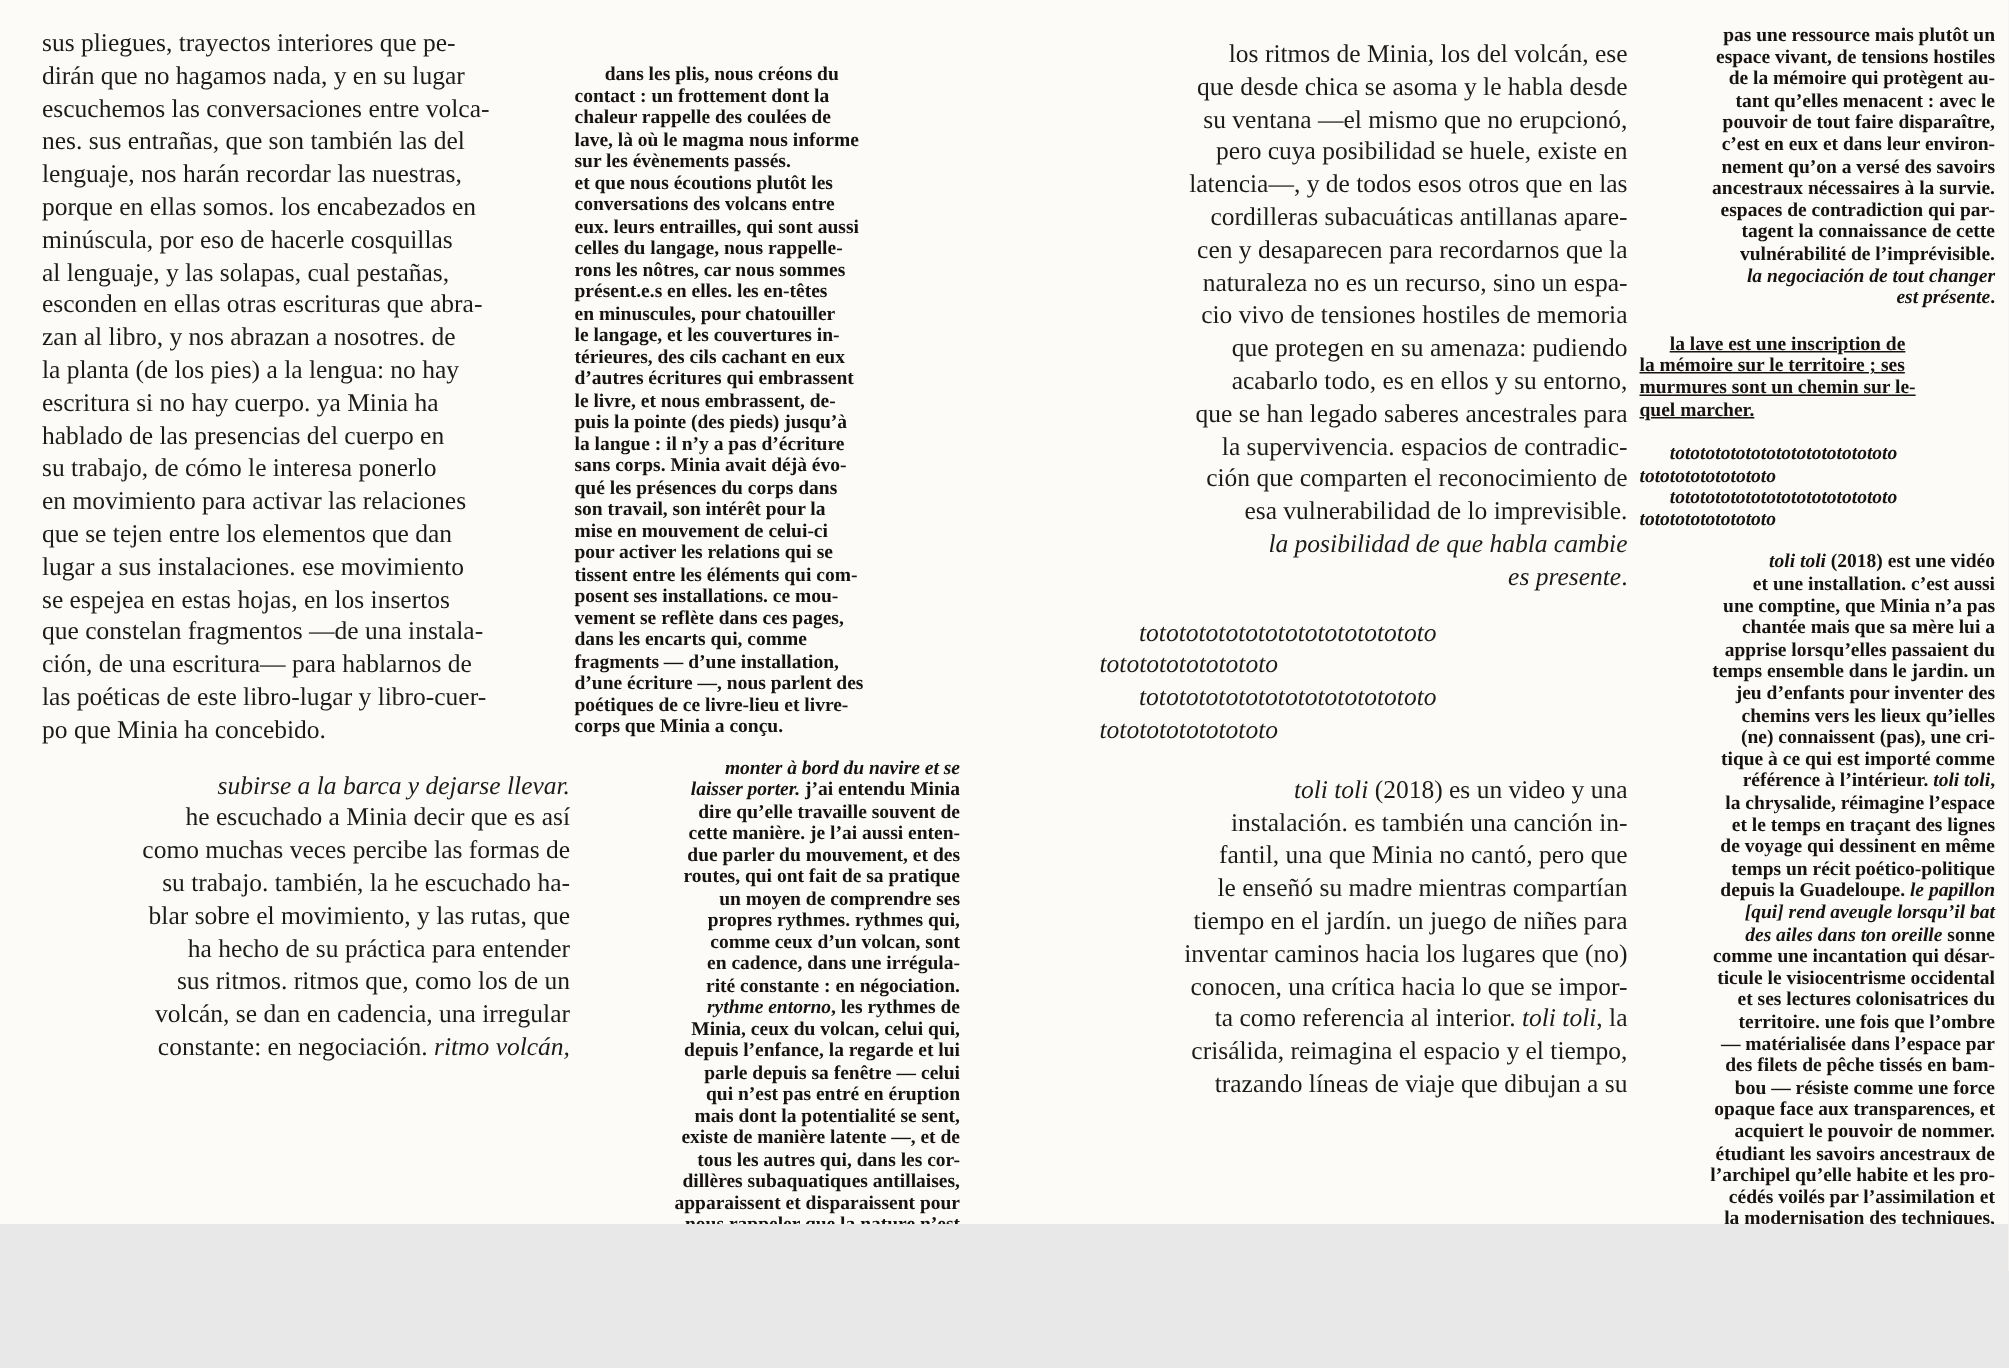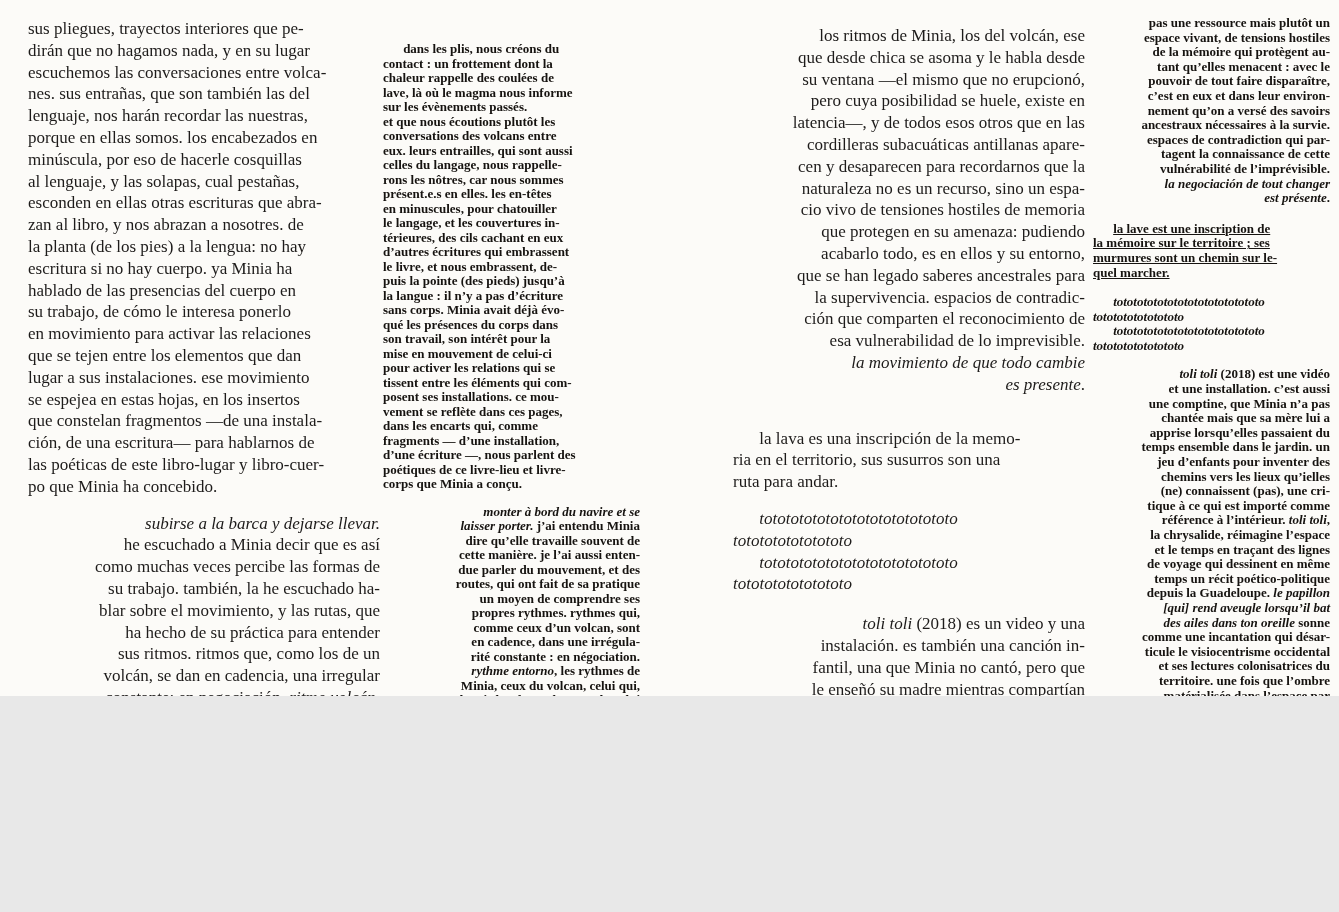--- a/index.html
+++ b/index.html
@@ -2,21 +2,21 @@
 <html><head>
 <meta charset="utf-8">
 <style>
   html,body{margin:0;padding:0;}
   body{
     width:1339px;height:912px;
     background:#e8e8e8;
     font-family:"Liberation Serif","DejaVu Serif",serif;
   }
   .spread{
-    position:relative;width:1339px;height:696px;
+    position:relative;width:1339px;height:816px;
     background:#fcfbf8;color:#1d1b1a;overflow:hidden;
   }
   .col{position:absolute;}
   .col p{margin:0;white-space:pre;}
   .al{text-align:left;}
   .ar{text-align:right;}
   .ind{text-indent:1.55em;}
   .it{font-style:italic;}
   .fr{font-weight:bold;color:#161310;}
   .col1{left:28px;top:18px;width:352px;font-size:17px;line-height:21.8px;}
@@ -141,25 +141,22 @@
 cordilleras subacuáticas antillanas apare-
 cen y desaparecen para recordarnos que la
 naturaleza no es un recurso, sino un espa-
 cio vivo de tensiones hostiles de memoria
 que protegen en su amenaza: pudiendo
 acabarlo todo, es en ellos y su entorno,
 que se han legado saberes ancestrales para
 la supervivencia. espacios de contradic-
 ción que comparten el reconocimiento de
 esa vulnerabilidad de lo imprevisible.
-</span><span class="it">la movimiento de que todo cambie
+</span><span class="it">la posibilidad de que habla cambie
 es presente</span><span>.</span></p>
-        <p class="al ind" style="margin-top: 32px;"><span>la lava es una inscripción de la memo-
-ria en el territorio, sus susurros son una
-ruta para andar.</span></p>
         <p class="al ind" style="margin-top: 15px;"><span class="it">tototototototototototototototo
 tototototototototo</span></p>
         <p class="al ind"><span class="it">tototototototototototototototo
 tototototototototo</span></p>
         <p class="ar" style="margin-top: 18px;"><span class="it">toli toli</span><span> (2018) es un video y una
 instalación. es también una canción in-
 fantil, una que Minia no cantó, pero que
 le enseñó su madre mientras compartían
 tiempo en el jardín. un juego de niñes para
 inventar caminos hacia los lugares que (no)

